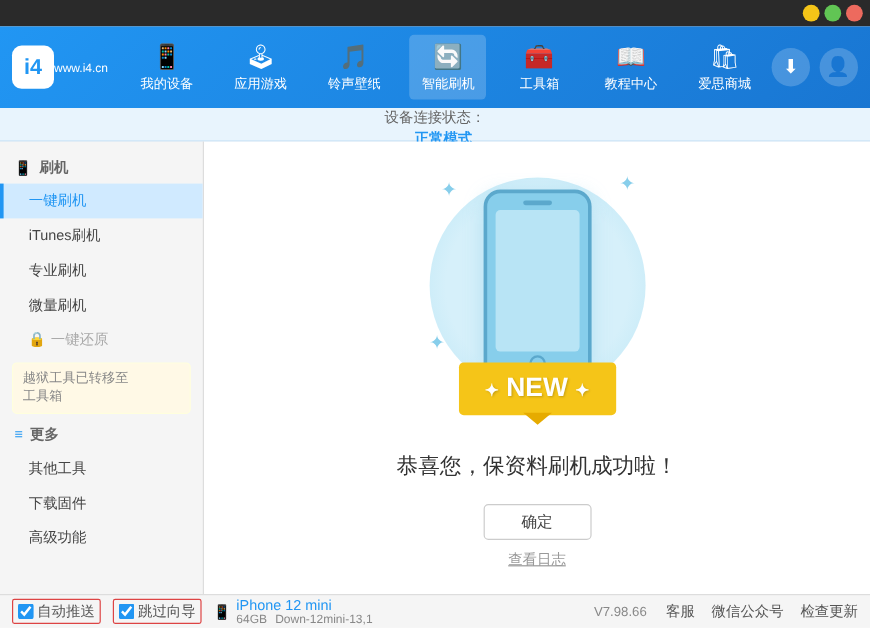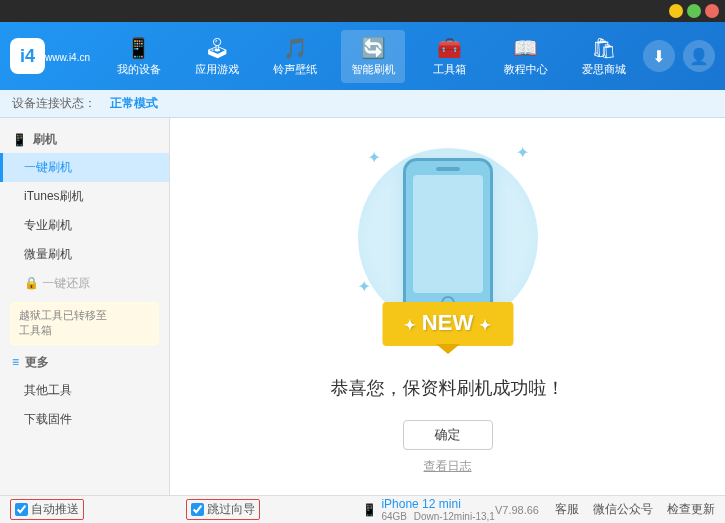--- a/index.html
+++ b/index.html
@@ -84,20 +84,21 @@
     
     .status-bar {
       height: 28px;
       background: #e8f4fd;
       border-bottom: 1px solid #c5e0f5;
       display: flex;
       align-items: center;
       padding: 0 12px;
       font-size: 12px;
       color: #333;
+      flex-direction: column;
     }
     .status-label { color: #666; }
     .status-value { color: #2196f3; font-weight: bold; margin-left: 14px; }
 
     
     .main {
       display: flex;
       height: calc(523px - 22px - 68px - 28px - 28px);
     }
 
@@ -241,21 +242,21 @@
       height: 28px;
       background: #f5f5f5;
       border-top: 1px solid #ddd;
       display: flex;
       align-items: center;
       padding: 0 10px;
       font-size: 12px;
       color: #555;
     }
     .bottom-left {
-      display: flex; align-items: center; gap: 10px; flex: 1; justify-content: space-between;
+      display: flex; align-items: center; gap: 10px; flex: 1;
     }
     .checkbox-item {
       display: flex; align-items: center; gap: 3px;
       cursor: pointer;
       padding: 1px 4px;
       border: 1px solid #d33;
       border-radius: 2px;
     }
     .checkbox-item input { cursor: pointer; accent-color: #2196f3; }
     .device-info {
@@ -350,20 +351,21 @@
       <div class="sidebar-notice">越狱工具已转移至<br>工具箱</div>
     </div>
 
     <div class="sidebar-section">
       <div class="sidebar-section-title">
         <span class="icon">≡</span>
         <span>更多</span>
       </div>
       <div class="sidebar-item">其他工具</div>
       <div class="sidebar-item">下载固件</div>
+      <div class="sidebar-item">高级功能</div>
     </div>
   </div>
 
   <div class="content">
 
     <div class="success-illustration">
 
       <div style="position:absolute; left:50%; top:50%; transform:translate(-50%,-55%); width:180px; height:180px; background:radial-gradient(circle, #d6f0fa 60%, #b8e5f5 100%); border-radius:50%;"></div>
 
       <div class="phone-shape">

